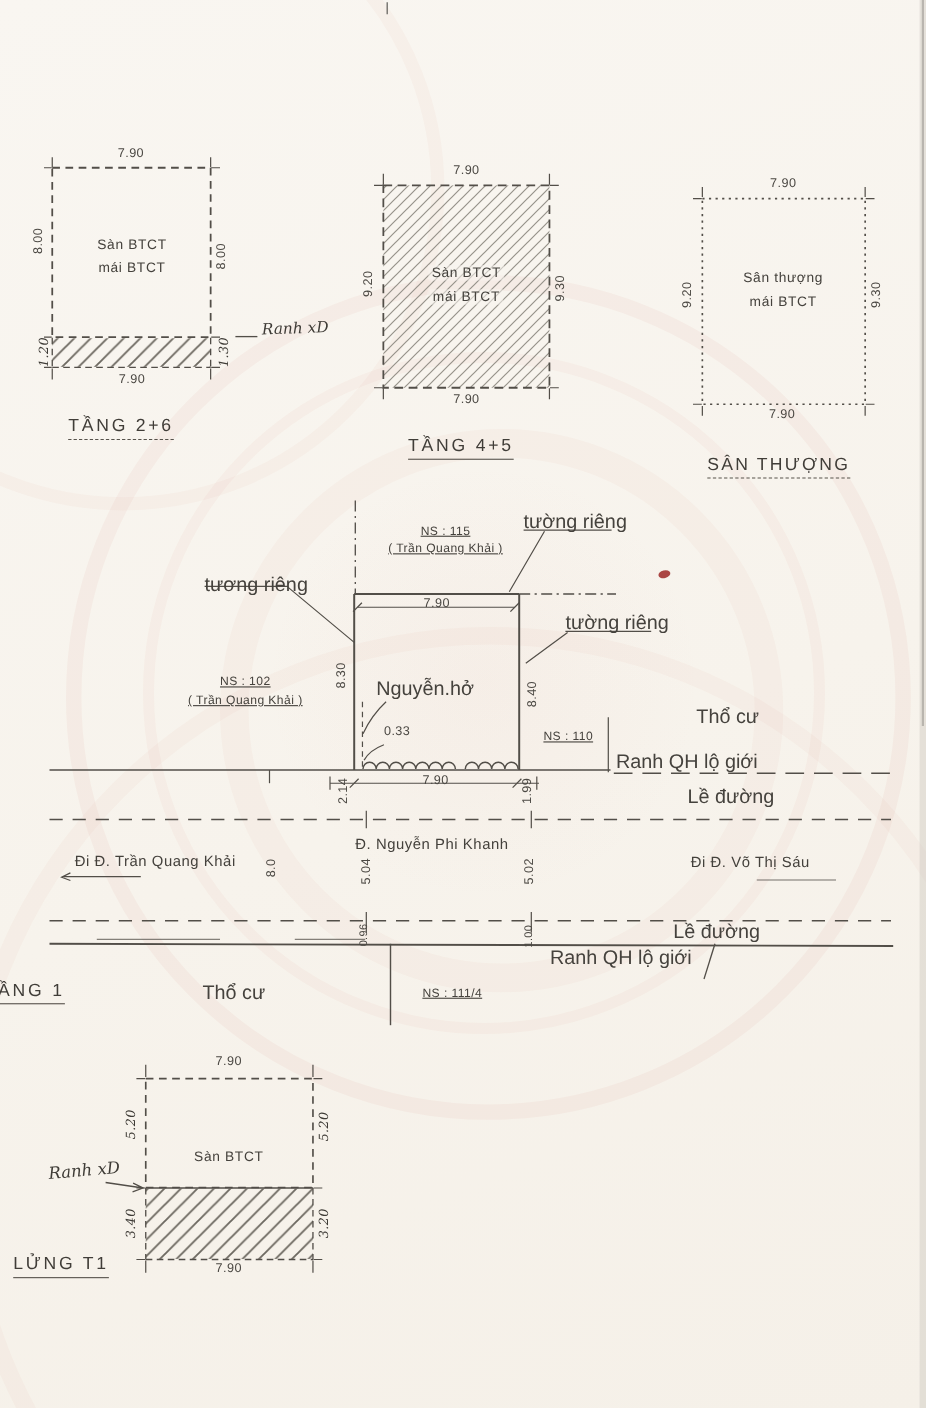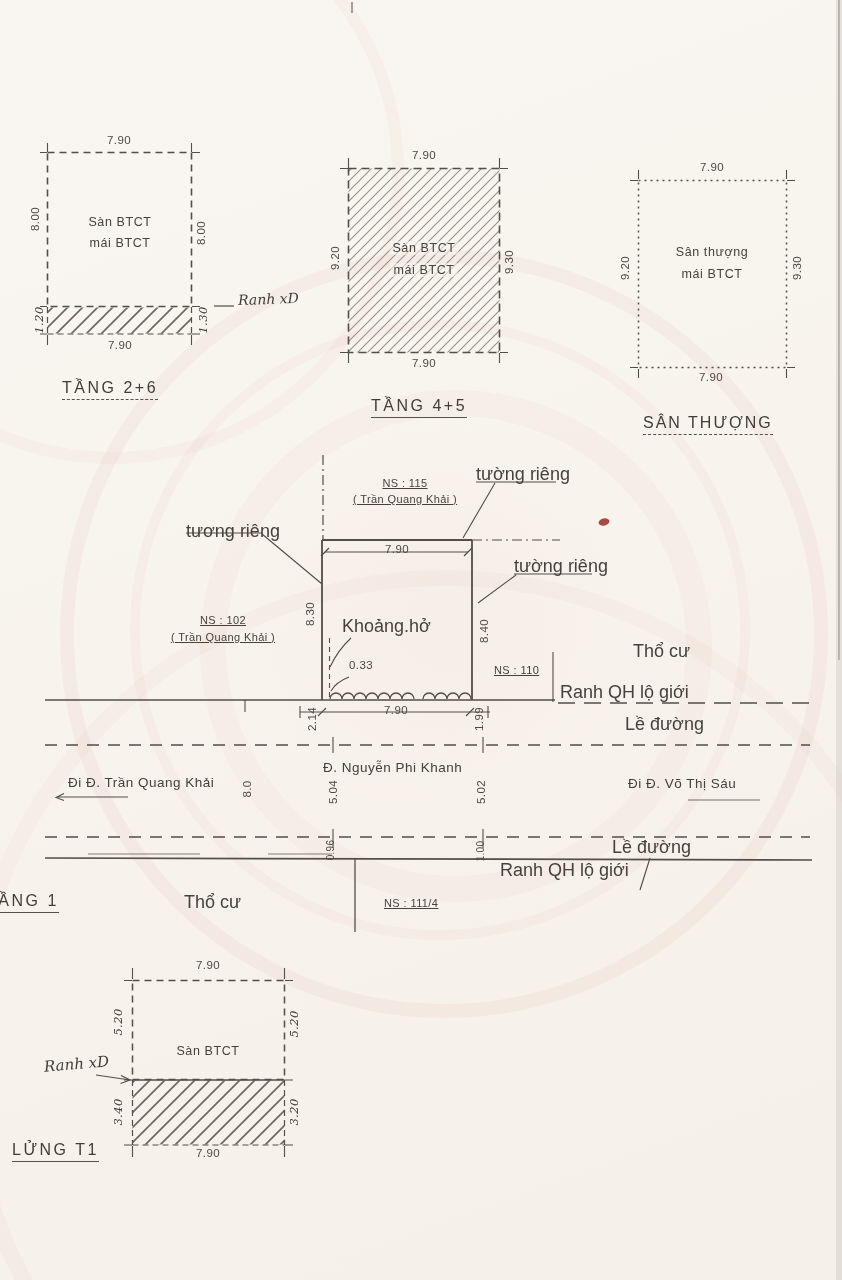--- a/index.html
+++ b/index.html
@@ -146,21 +146,21 @@
   <div class="lbl title tdash" style="left:643px;top:414px;letter-spacing:2px;">SÂN THƯỢNG</div>
 
   <div class="lbl ns c" style="left:405px;top:477px;">NS : 115</div>
   <div class="lbl ns c" style="left:405px;top:493px;">( Trần Quang Khải )</div>
   <div class="lbl note" style="left:476px;top:464px;">tường riêng</div>
   <div class="lbl note" style="left:186px;top:521px;">tương riêng</div>
   <div class="lbl note" style="left:514px;top:556px;">tường riêng</div>
   <div class="lbl dim c" style="left:397px;top:543px;">7.90</div>
   <div class="lbl dim v" style="left:311px;top:614px;">8.30</div>
   <div class="lbl dim v" style="left:485px;top:631px;">8.40</div>
-  <div class="lbl note" style="left:342px;top:616px;">Khoảng.hở</div>
+  <div class="lbl note" style="left:342px;top:616px;">Nguyễn.hở</div>
   <div class="lbl dim" style="left:349px;top:659px;">0.33</div>
   <div class="lbl ns c" style="left:223px;top:614px;">NS : 102</div>
   <div class="lbl ns c" style="left:223px;top:631px;">( Trần Quang Khải )</div>
   <div class="lbl ns" style="left:494px;top:664px;">NS : 110</div>
   <div class="lbl note" style="left:633px;top:641px;">Thổ cư</div>
   <div class="lbl note" style="left:560px;top:682px;">Ranh QH lộ giới</div>
   <div class="lbl dim v" style="left:313px;top:719px;">2.14</div>
   <div class="lbl dim c" style="left:396px;top:704px;">7.90</div>
   <div class="lbl dim v" style="left:480px;top:719px;">1.99</div>
   <div class="lbl note" style="left:625px;top:714px;">Lề đường</div>

